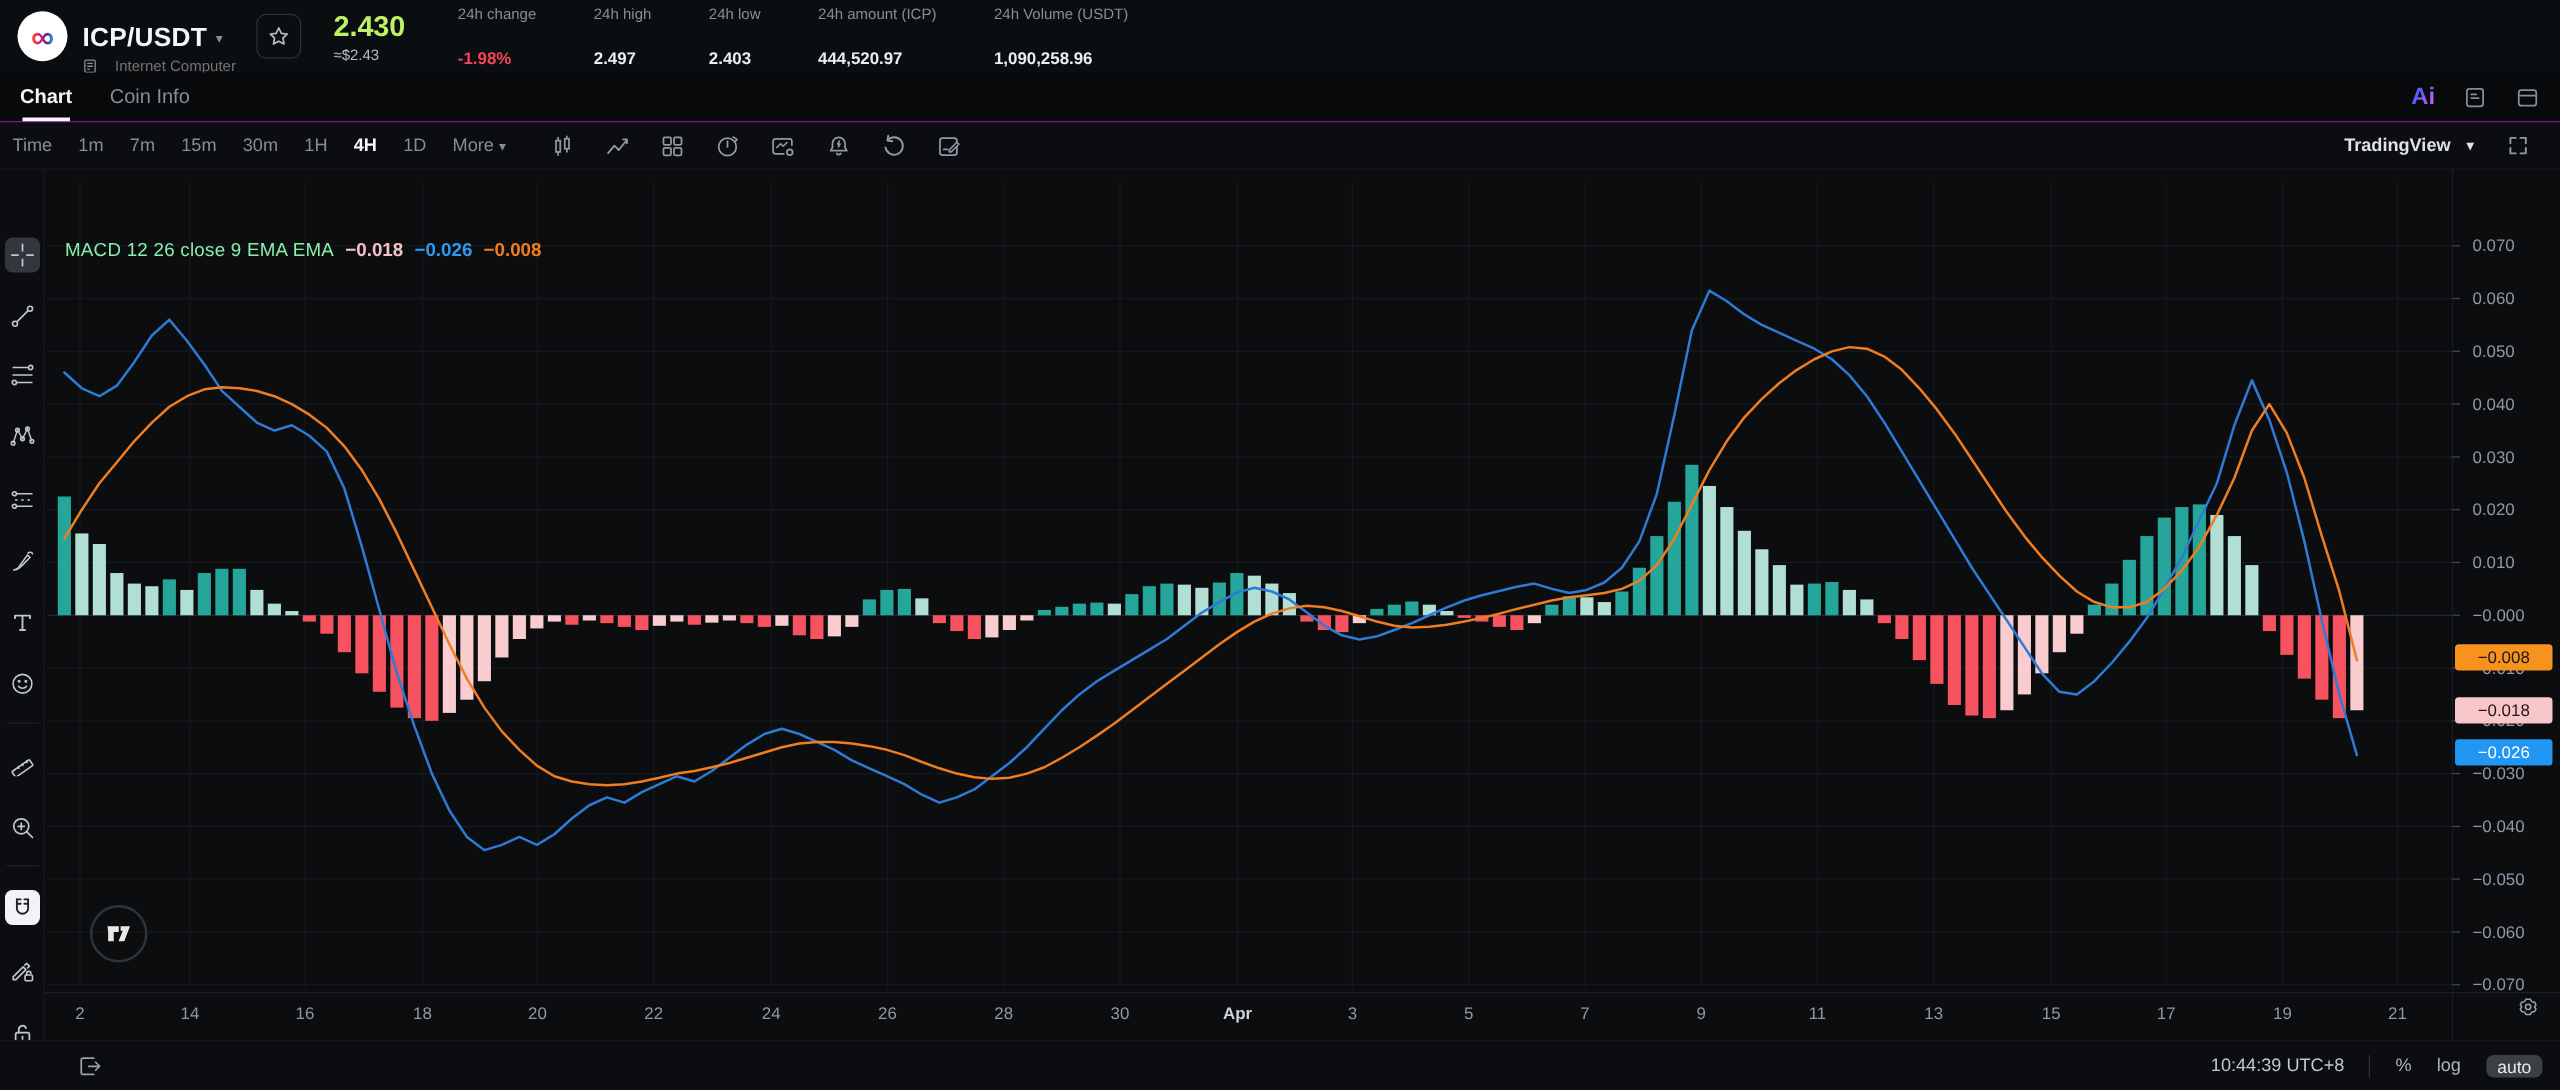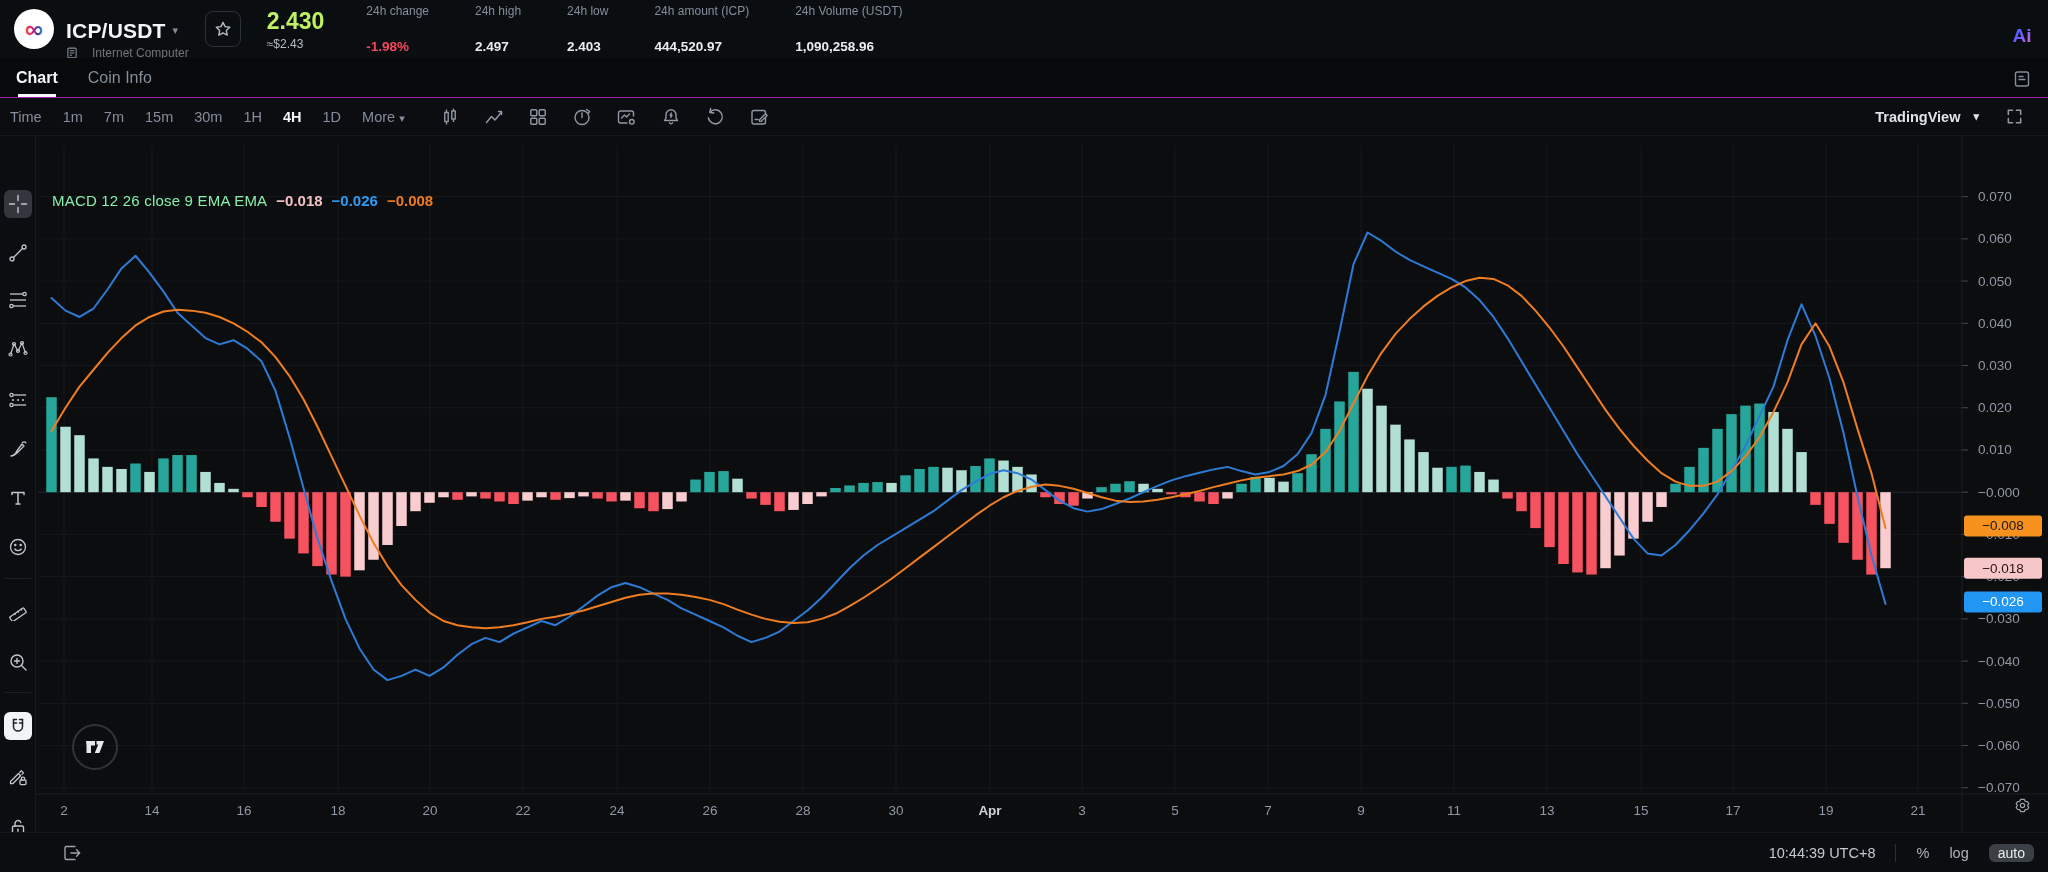--- a/index.html
+++ b/index.html
@@ -30,21 +30,21 @@
   .stat .val { font-size:13.5px; color:#eaecef; font-weight:600; }
   .stat .val.red { color:#f6465d; }
 
   
   .tabsrow { position:absolute; top:58px; left:0; right:0; height:40px; background:#07090b;
              display:flex; align-items:center; padding:0 16px; border-bottom:1px solid #a21caf; }
   .tab { font-size:16px; margin-right:30px; color:#848e9c; cursor:pointer; position:relative;
          height:100%; display:flex; align-items:center; }
   .tab.active { color:#f5f6f8; font-weight:700; }
   .tab.active::after { content:""; position:absolute; left:2px; right:2px; bottom:0; height:3px; background:#f5f6f8; }
-  .tabs-right { margin-left:auto; display:flex; align-items:center; gap:22px; color:#848e9c;flex-direction:column; }
+  .tabs-right { margin-left:auto; display:flex; align-items:center; gap:22px; color:#848e9c; }
   .ai-glyph { font-size:19px; font-weight:800;
               background:linear-gradient(120deg,#2563ff,#7b5cff,#e96bd1);
               -webkit-background-clip:text; background-clip:text; color:transparent; cursor:pointer; }
 
   
   .toolbar { position:absolute; top:98px; left:0; right:0; height:38px; background:#0b0d10;
              display:flex; align-items:center; padding:0 10px; border-bottom:1px solid #15181c; }
   .tf { color:#848e9c; font-size:14.5px; margin-right:21px; cursor:pointer; }
   .tf.active { color:#f5f6f8; font-weight:700; }
   .tb-icons { display:flex; align-items:center; gap:24px; margin-left:14px; color:#9099a6; }

